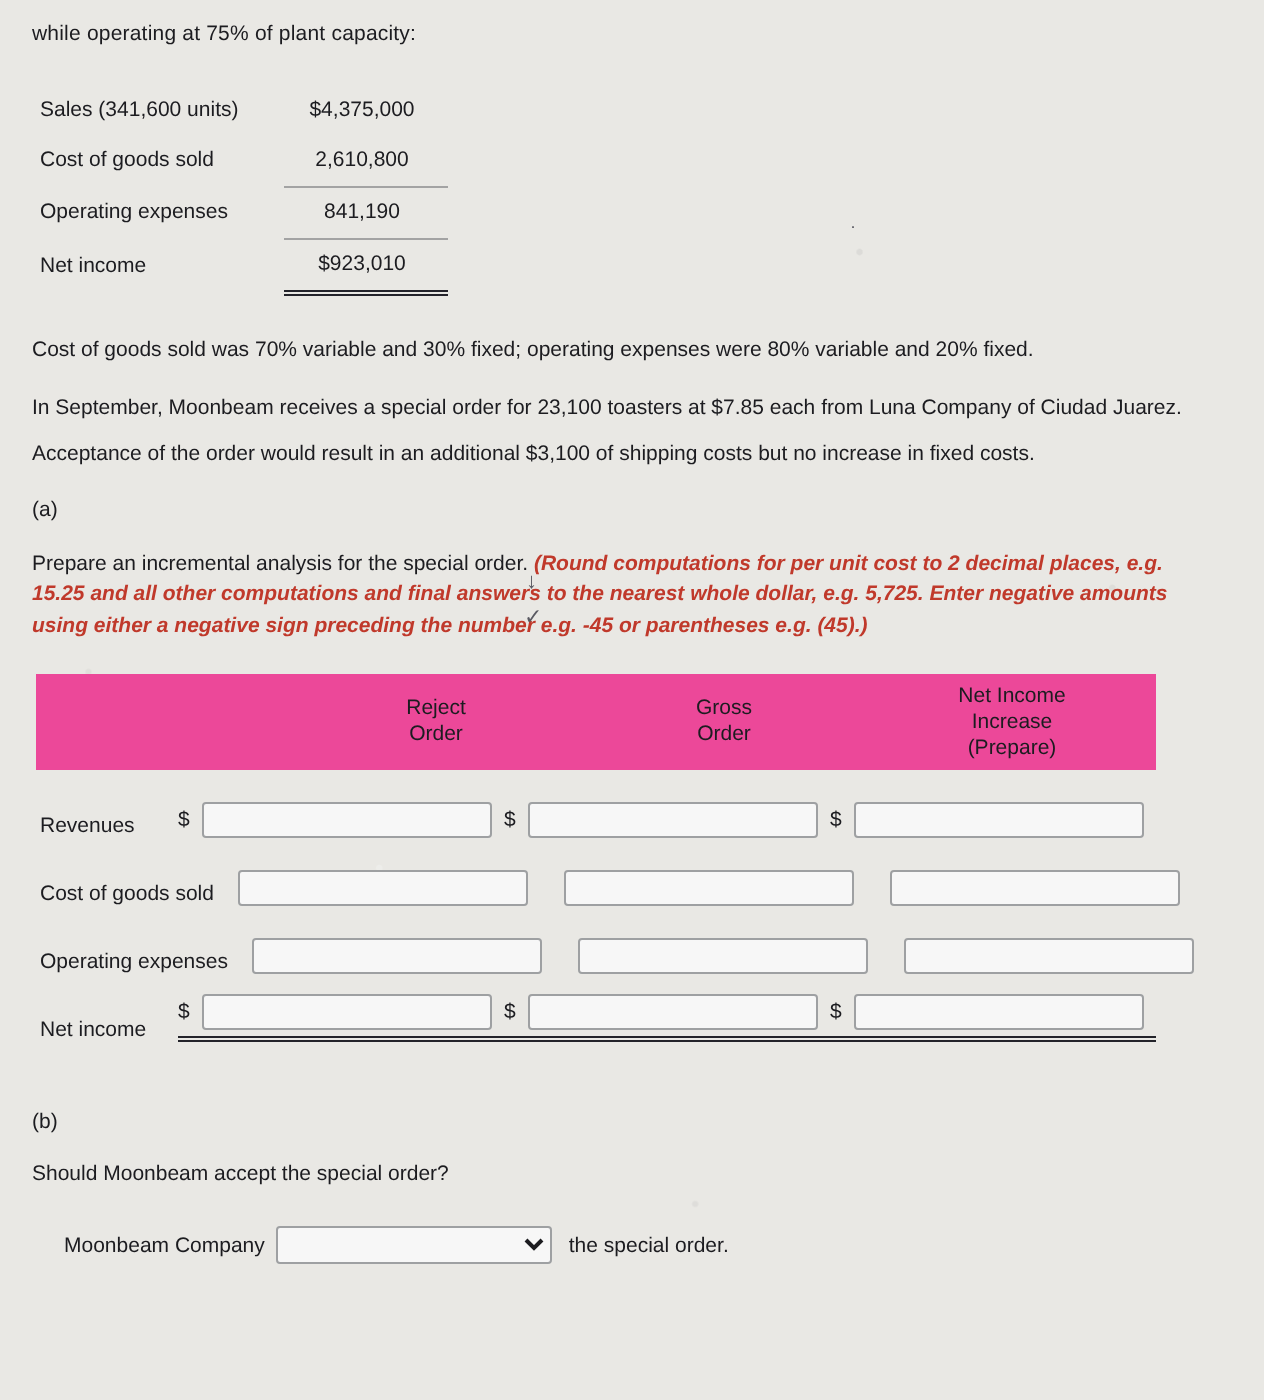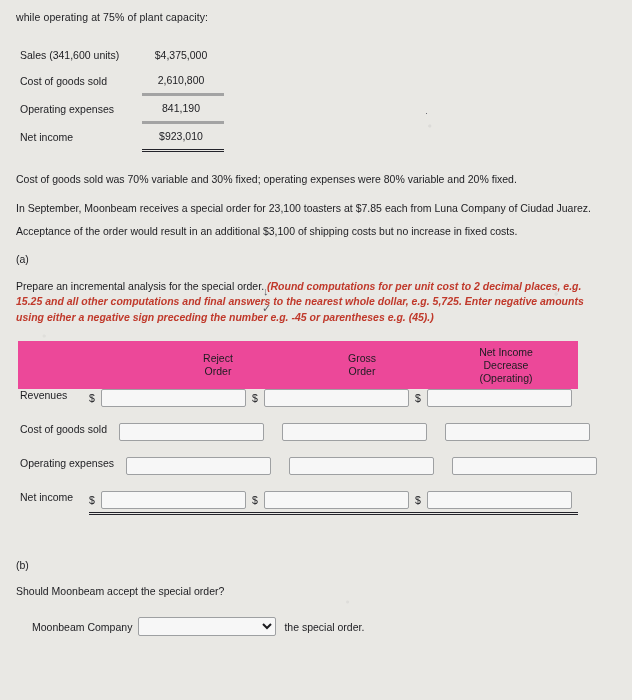--- a/index.html
+++ b/index.html
@@ -61,21 +61,21 @@
     width: 122px;
     padding-left: 2px;
     white-space: nowrap;
   }
   table.results td.amount {
     width: 78px;
     text-align: center;
     padding-right: 4px;
     white-space: nowrap;
   }
-  tr.rule-bottom td.amount { border-bottom: 3px solid #a3a3a3; }
+  tr.rule-bottom td.amount { border-bottom: 1px solid #a3a3a3; }
   tr.rule-double td.amount {
     border-top: 1px solid #23232a;
     border-bottom: 3px double #23232a;
   }
 
   
   .narrative p {
     margin: 0 0 14px 0;
     line-height: 15px;
     padding-right: 16px;
@@ -113,21 +113,21 @@
   .an-head .col {
     flex: 1;
     text-align: center;
     font-size: 10.5px;
     line-height: 13px;
   }
   .an-head .col span { display: block; }
 
   .an-row {
     display: flex;
-    align-items: flex-start;
+    align-items: flex-end;
     height: 34px;
   }
   .an-row .rlabel {
     width: 128px;
     font-size: 10.5px;
     padding-left: 2px;
     white-space: nowrap;
   }
   .an-row .cell {
     flex: 1;
@@ -253,22 +253,22 @@
       <div class="col">
         <span>Reject</span>
         <span>Order</span>
       </div>
       <div class="col">
         <span>Gross</span>
         <span>Order</span>
       </div>
       <div class="col">
         <span>Net Income</span>
-        <span>Decrease</span>
-        <span>(Operating)</span>
+        <span>Increase</span>
+        <span>(Prepare)</span>
       </div>
     </div>
 
     <div class="an-row">
       <div class="rlabel">Revenues</div>
       <div class="cell">
         <span class="dollar">$</span>
         <input class="box" type="text" value="" style="">
       </div>
       <div class="cell">

